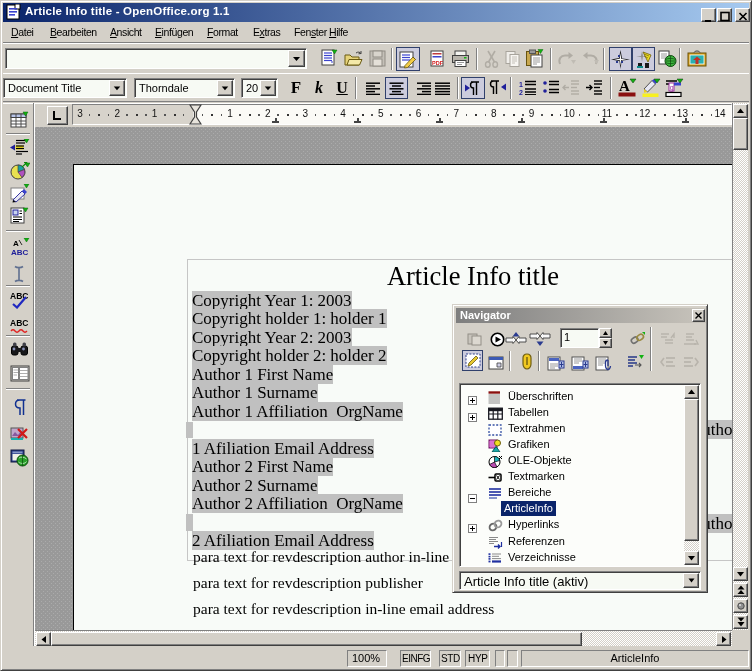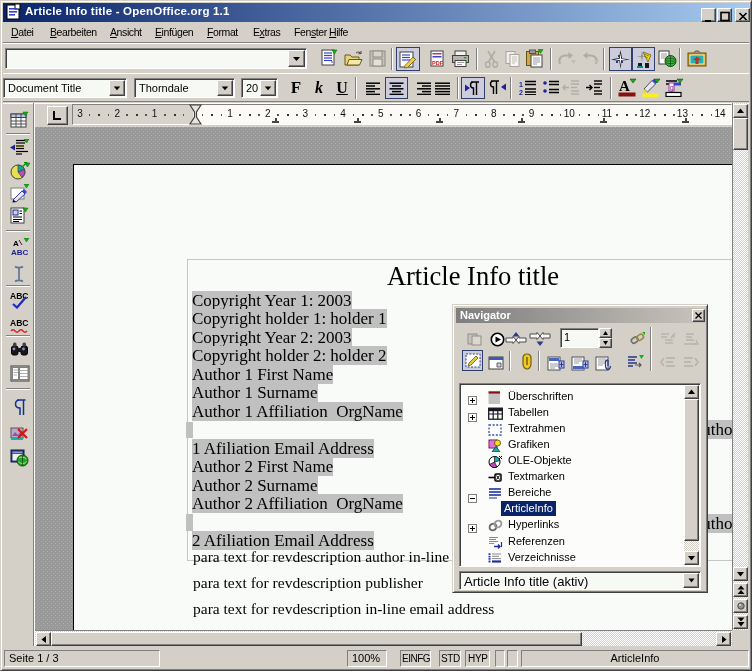--- a/index.html
+++ b/index.html
@@ -618,21 +618,20 @@
   </div>
 <div class="abs btn" style="left:51px;top:632px;width:531px;height:14px"></div>
 <div class="abs btn" style="left:716px;top:632px;width:15px;height:14px;display:flex;align-items:center;justify-content:center">
     <svg width="8" height="9" viewBox="0 0 8 9">
       <path d="M6.5 4.5 L2 1 L2 8 Z" fill="#000"></path>
     </svg>
   </div>
 <div class="abs" style="left:732px;top:631px;width:17px;height:16px;background:#d4d0c8"></div>
 
 <div id="status" class="abs" style="left:3px;top:648px;width:746px;height:20px">
-  <div class="stat" style="left:1px;top:2px;width:156px">Seite 1 / 3</div>
   <div class="stat" style="left:344px;top:2px;width:40px">100%</div>
   <div class="stat" style="left:397px;top:2px;width:31px;padding:2px 1px;font-size:10px;letter-spacing:-0.5px">EINFG</div>
   <div class="stat" style="left:436px;top:2px;width:22px;padding:2px 1px;font-size:10px;letter-spacing:-0.4px">STD</div>
   <div class="stat" style="left:462px;top:2px;width:25px;padding:2px 2px;font-size:10px;letter-spacing:-0.3px">HYP</div>
   <div class="stat" style="left:492px;top:2px;width:9px"></div>
   <div class="stat" style="left:504px;top:2px;width:11px"></div>
   <div class="stat" style="left:518px;top:2px;width:228px;text-align:center">ArticleInfo</div>
 </div>
 
 <div id="nav" class="abs" style="left:452px;top:304px;width:256px;height:289px;background:#d4d0c8;border:1px solid;border-color:#d4d0c8 #404040 #404040 #d4d0c8;box-shadow:inset 1px 1px 0 #fff,inset -1px -1px 0 #808080">

